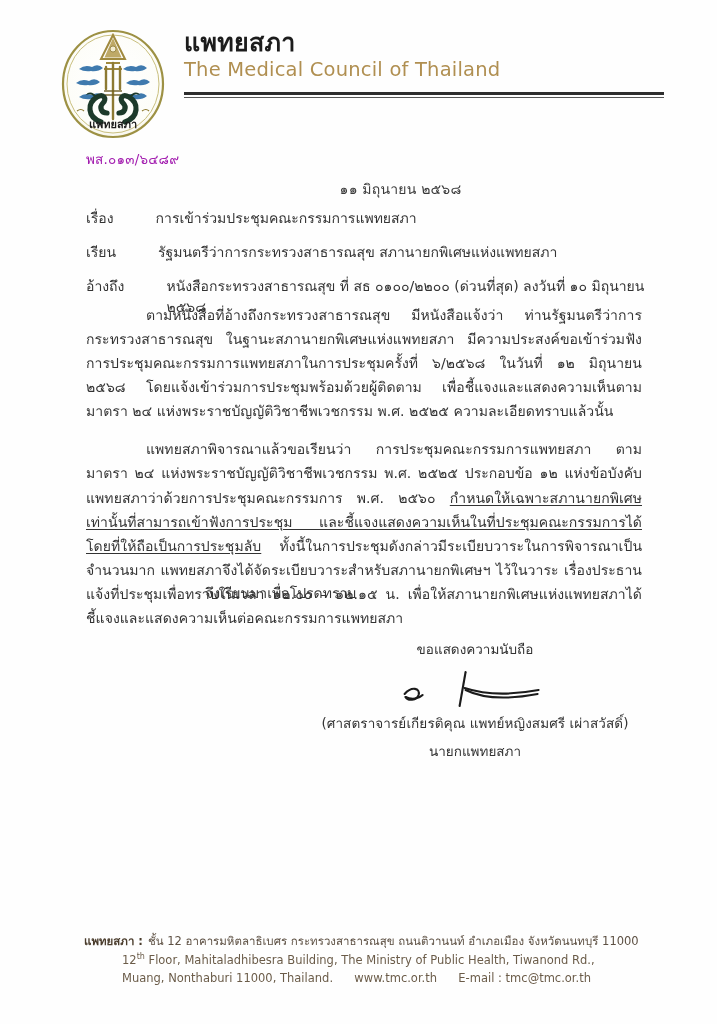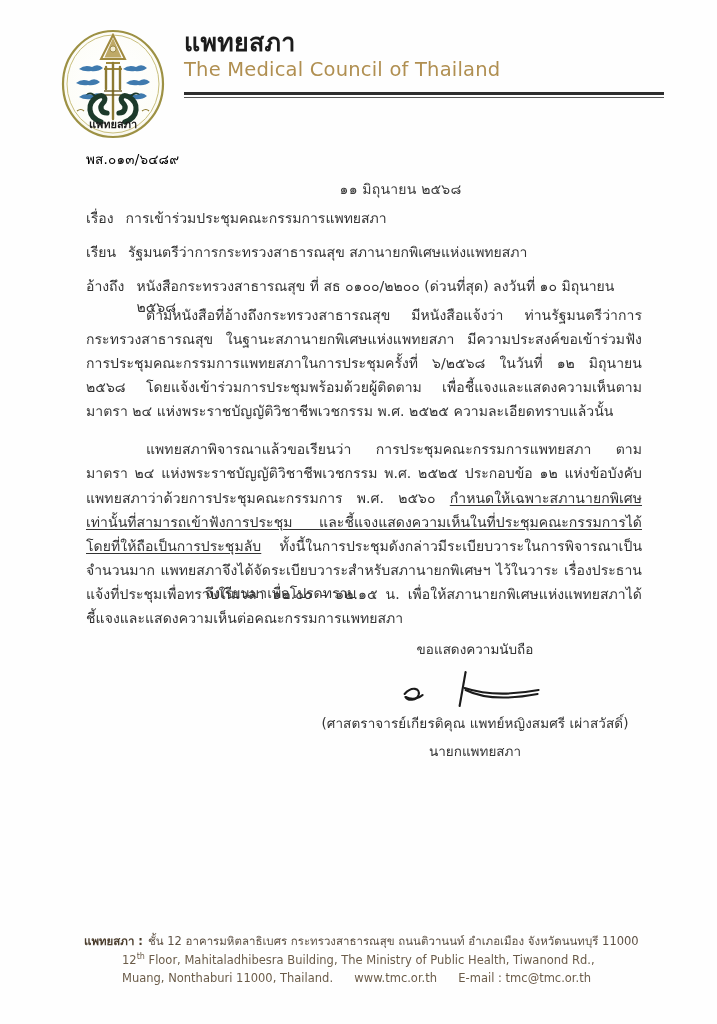--- a/index.html
+++ b/index.html
@@ -74,21 +74,21 @@
     background: #555;
     margin-top: 1.5px;
   }
 
   
   .ref-no {
     position: absolute;
     left: 86px;
     top: 148px;
     font-size: 13.5px;
-    color: #000000;
+    color: #a21caf;
     letter-spacing: 0.2px;
   }
   .date-line {
     position: absolute;
     left: 0;
     top: 178px;
     width: 717px;
     text-align: center;
     padding-left: 84px;
     box-sizing: border-box;
@@ -102,20 +102,21 @@
     left: 86px;
     top: 208px;
     width: 560px;
   }
   .field-row {
     display: flex;
     font-size: 14px;
     color: #333;
     margin-bottom: 13px;
     line-height: 1.5;
+    gap: 30px;
   }
   .field-label {
     flex: 0 0 auto;
     margin-right: 12px;
     white-space: nowrap;
   }
   .field-value {
     flex: 1 1 auto;
   }
 

